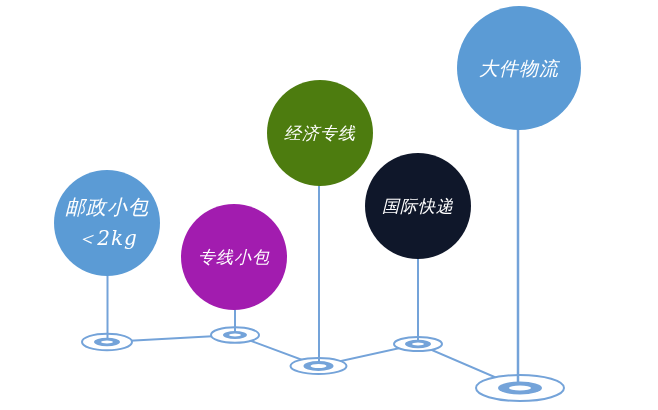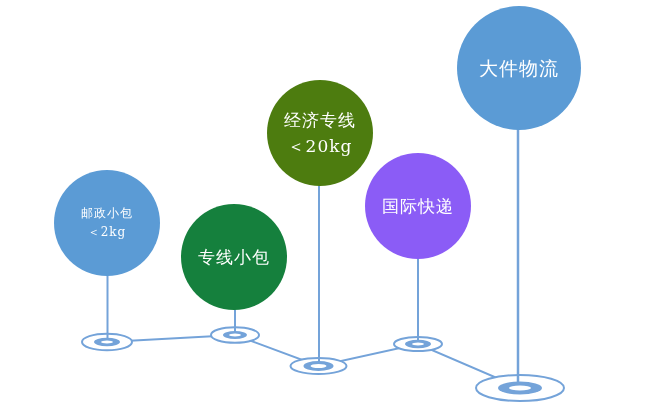--- a/index.html
+++ b/index.html
@@ -23,26 +23,27 @@
   .balloon {
     position: absolute;
     border-radius: 50%;
     display: flex;
     flex-direction: column;
     align-items: center;
     justify-content: center;
     text-align: center;
     color: #ffffff;
     letter-spacing: 1px;
+    font-style: italic;
   }
   .balloon .line1, .balloon .line2 {
     line-height: 1.55;
     white-space: nowrap;
   }
-  .b1 { left: 54px;  top: 170px; width: 106px; height: 106px; font-size: 12px; background: #5B9BD5; }
+  .b1 { left: 54px;  top: 170px; width: 106px; height: 106px; font-size: 20px; background: #5B9BD5; }
   .b2 { left: 181px; top: 204px; width: 106px; height: 106px; font-size: 17px; background: #4A86E8; }
   .b3 { left: 267px; top: 80px;  width: 106px; height: 106px; font-size: 17px; background: #8496B0; }
   .b4 { left: 365px; top: 153px; width: 106px; height: 106px; font-size: 17px; background: #4A86E8; }
   .b5 { left: 457px; top: 6px;   width: 124px; height: 124px; font-size: 19px; background: #5B9BD5; }
   .b5 .line1, .b5 .line2 { line-height: 1.6; }
 </style>
 </head>
 <body>
 
 <div class="canvas">
@@ -74,30 +75,29 @@
     <ellipse cx="318.5" cy="366" rx="8" ry="2" fill="#ffffff"></ellipse>
     <ellipse cx="418" cy="344" rx="6" ry="1.5" fill="#ffffff"></ellipse>
     <ellipse cx="520" cy="388" rx="11" ry="2.5" fill="#ffffff"></ellipse>
   </svg>
 
   <div class="balloon b1" style="background-color: rgb(91, 155, 213);">
     <div class="line1">邮政小包</div>
     <div class="line2">＜2kg</div>
   </div>
 
-  <div class="balloon b2" style="background-color: #15803d;">
+  <div class="balloon b2" style="background-color: #a21caf;">
     <div class="line1">专线小包</div>
   </div>
 
   <div class="balloon b3" style="background-color: #4d7c0f;">
     <div class="line1">经济专线</div>
-    <div class="line2">＜20kg</div>
   </div>
 
-  <div class="balloon b4" style="background-color: #8b5cf6; gap: 26px;">
+  <div class="balloon b4" style="background-color: #0f172a; gap: 26px;">
     <div class="line1">国际快递</div>
   </div>
 
   <div class="balloon b5" style="background-color: rgb(91, 155, 213);">
     <div class="line1">大件物流</div>
   </div>
 
 </div>
 
 </body></html>

